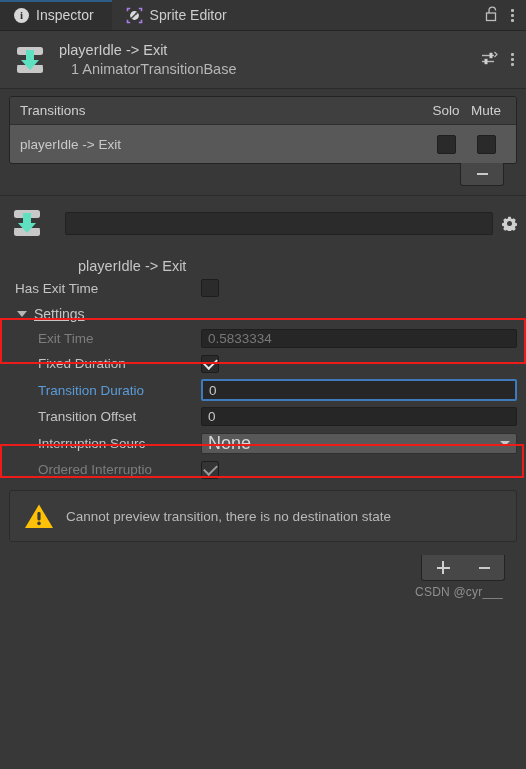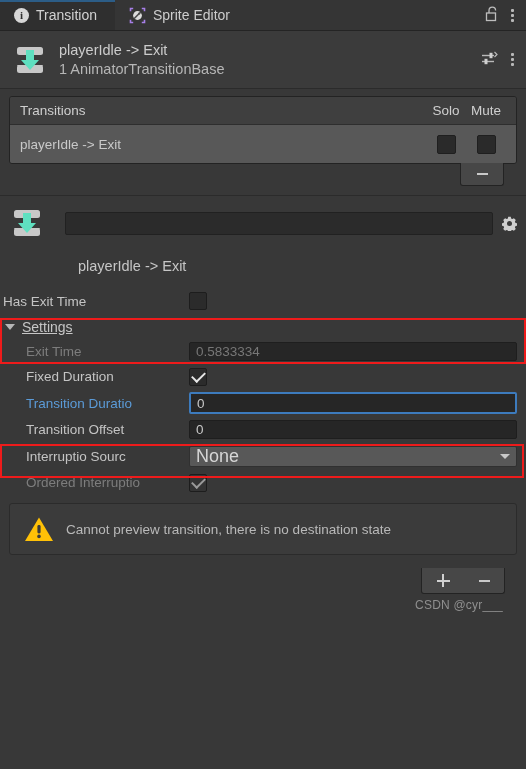--- a/index.html
+++ b/index.html
@@ -82,21 +82,21 @@
     height: 57px;
     background: #3b3b3b;
     display: flex;
     align-items: center;
     padding: 0 11px 0 12px;
     border-bottom: 1px solid #2b2b2b;
   }
   .trans-icon { width: 36px; height: 36px; position: relative; flex: none; margin-right: 11px; }
   .obj-titles { display: flex; flex-direction: column; gap: 3px; }
   .obj-title { font-size: 14.5px; color: #cccccc; }
-  .obj-sub { font-size: 14.5px; color: #b6b6b6; }
+  .obj-sub { font-size: 14.5px; color: #b6b6b6; margin-left: 12px; }
   .obj-header-right { margin-left: auto; display: flex; align-items: center; gap: 13px; }
 
   
   .section { padding: 7px 9px 0 9px; }
   .box {
     border: 1px solid #232323;
     border-radius: 3px;
     background: #3f3f3f;
     overflow: hidden;
   }
@@ -161,21 +161,21 @@
   .gear { width: 15px; height: 15px; flex: none; position: relative; }
   .trans-name {
     text-align: left;
     padding-left: 69px;
     margin-top: 17px;
     font-size: 14.5px;
     color: #c6c6c6;
   }
 
   
-  .props { margin-top: 13px; padding: 0 9px 0 0; }
+  .props { padding: 0 9px 0 12px; }
   .prow {
     display: flex;
     align-items: center;
     height: 25px;
     position: relative;
   }
   .plabel {
     width: 189px;
     padding-left: 3px;
     box-sizing: border-box;
@@ -358,21 +358,21 @@
   }
   #redbox-exit-time { left: 0px; top: 318px; width: 526px; height: 46px; }
   #redbox-duration { left: 0px; top: 444px; width: 524px; height: 34px; }
 </style>
 </head>
 <body>
 
 <div class="tabbar">
   <div class="tab active">
     <span class="info-icon">i</span>
-    <span>Transition</span>
+    <span>Inspector</span>
   </div>
   <div class="tab inactive">
     <span class="sprite-icon">
       <svg width="17" height="17" viewBox="0 0 17 17">
         <g stroke="#a77fe8" stroke-width="1.6" fill="none">
           <path d="M1.5 4.2 V1.5 H4.2"></path>
             <path d="M12.8 1.5 H15.5 V4.2"></path>
           <path d="M15.5 12.8 V15.5 H12.8"></path>
             <path d="M4.2 15.5 H1.5 V12.8"></path>
         </g>
@@ -507,21 +507,21 @@
     <span class="plabel accent">Transition Duratio</span>
     <span class="pfield focus">0</span>
   </div>
 
   <div class="prow">
     <span class="plabel indent">Transition Offset</span>
     <span class="pfield">0</span>
   </div>
 
   <div class="prow" style="height:28px;">
-    <span class="plabel indent">Interruptio Sourc</span>
+    <span class="plabel indent">Interruption Sourc</span>
     <span class="pfield popup">
       <span>None</span>
       <span class="caret"></span>
     </span>
   </div>
 
   <div class="prow">
     <span class="plabel indent dim">Ordered Interruptio</span>
     <span class="cb-check dimcheck">
       <span class="check-glyph" style="border-color:#9a9a9a;"></span>

